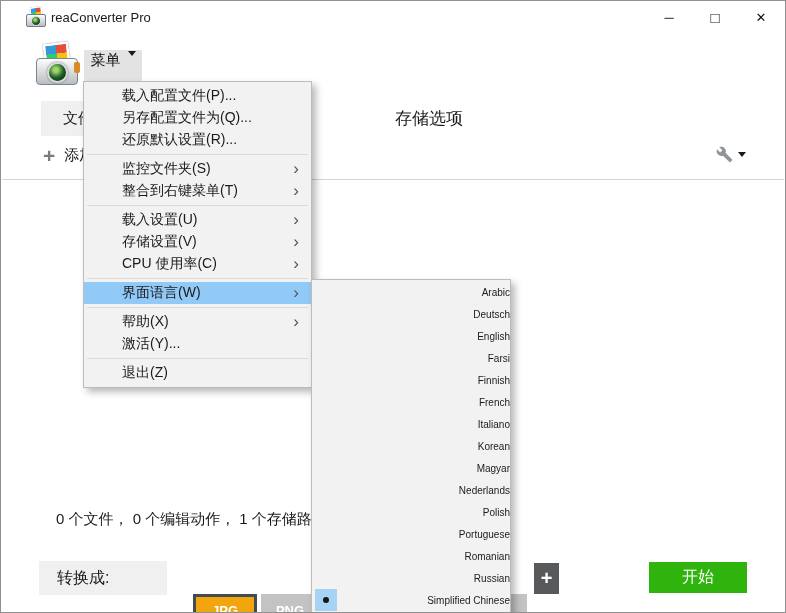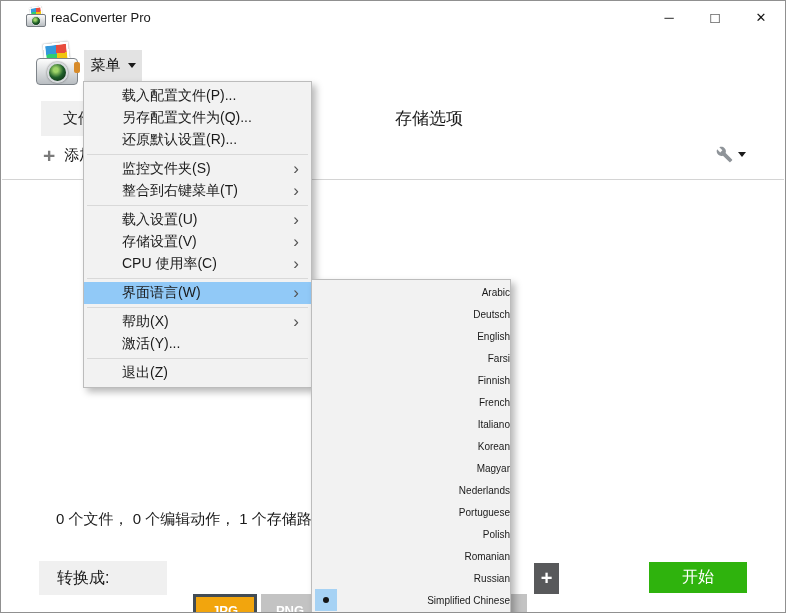--- a/index.html
+++ b/index.html
@@ -23,21 +23,21 @@
   
   .logo{position:absolute;left:33px;top:42px;width:46px;height:46px;}
   .logo .ph{position:absolute;left:10px;top:0;width:21px;height:17px;border:2px solid #fff;box-shadow:0 0 2px #888;
             background:conic-gradient(#e84c3d 0 25%,#f1c40f 0 50%,#2ecc71 0 75%,#3498db 0);transform:rotate(-7deg);}
   .logo .bd{position:absolute;left:2px;top:15px;width:40px;height:25px;border:1px solid #7e848a;border-radius:4px;
             background:linear-gradient(#fdfdfd,#b9bec2);}
   .logo .roll{position:absolute;right:0;top:19px;width:6px;height:11px;background:#d78b2a;border-radius:2px;}
   .logo .ln{position:absolute;left:13px;top:19px;width:17px;height:17px;border-radius:50%;border:2px solid #d7dadd;
             background:radial-gradient(circle at 40% 35%,#9fd468 15%,#1f5f2a 50%,#123c1a 75%);box-shadow:0 0 2px #555;}
   .menu-btn{position:absolute;left:83px;top:49px;width:58px;height:31px;background:#e3e3e3;border:none;
-            display:flex;align-items:center;justify-content:center;gap:7px;font-size:15px;font-family:inherit;color:#111;}
+            display:flex;align-items:flex-start;justify-content:center;gap:7px;font-size:15px;font-family:inherit;color:#111;}
   .caret{width:0;height:0;border-left:4px solid transparent;border-right:4px solid transparent;border-top:5px solid #1a1a1a;}
 
   
   .tab-files{position:absolute;left:40px;top:100px;width:126px;height:35px;background:#f0f0f0;
              display:flex;align-items:center;padding-left:22px;box-sizing:border-box;font-size:15px;}
   .tab-save{position:absolute;left:365px;top:100px;width:126px;height:35px;background:#fff;
             display:flex;align-items:center;justify-content:center;font-size:17px;}
   .add-files{position:absolute;left:42px;top:141px;height:26px;display:flex;align-items:center;gap:9px;
              font-size:15px;background:transparent;border:none;font-family:inherit;color:#111;padding:0;}
   .plus-gray{color:#7b7b7b;font-weight:bold;font-size:21px;line-height:1;}
@@ -208,24 +208,24 @@
       <div class="l-item">
         <span>Korean</span>
       </div>
       <div class="l-item">
         <span>Magyar</span>
       </div>
       <div class="l-item">
         <span>Nederlands</span>
       </div>
       <div class="l-item">
+        <span>Polish</span>
+      </div>
+      <div class="l-item">
         <span>Portuguese</span>
-      </div>
-      <div class="l-item">
-        <span>Polish</span>
       </div>
       <div class="l-item">
         <span>Romanian</span>
       </div>
       <div class="l-item">
         <span>Russian</span>
       </div>
       <div class="l-item">
         <span class="l-radio"></span>
         <span>Simplified Chinese</span>

